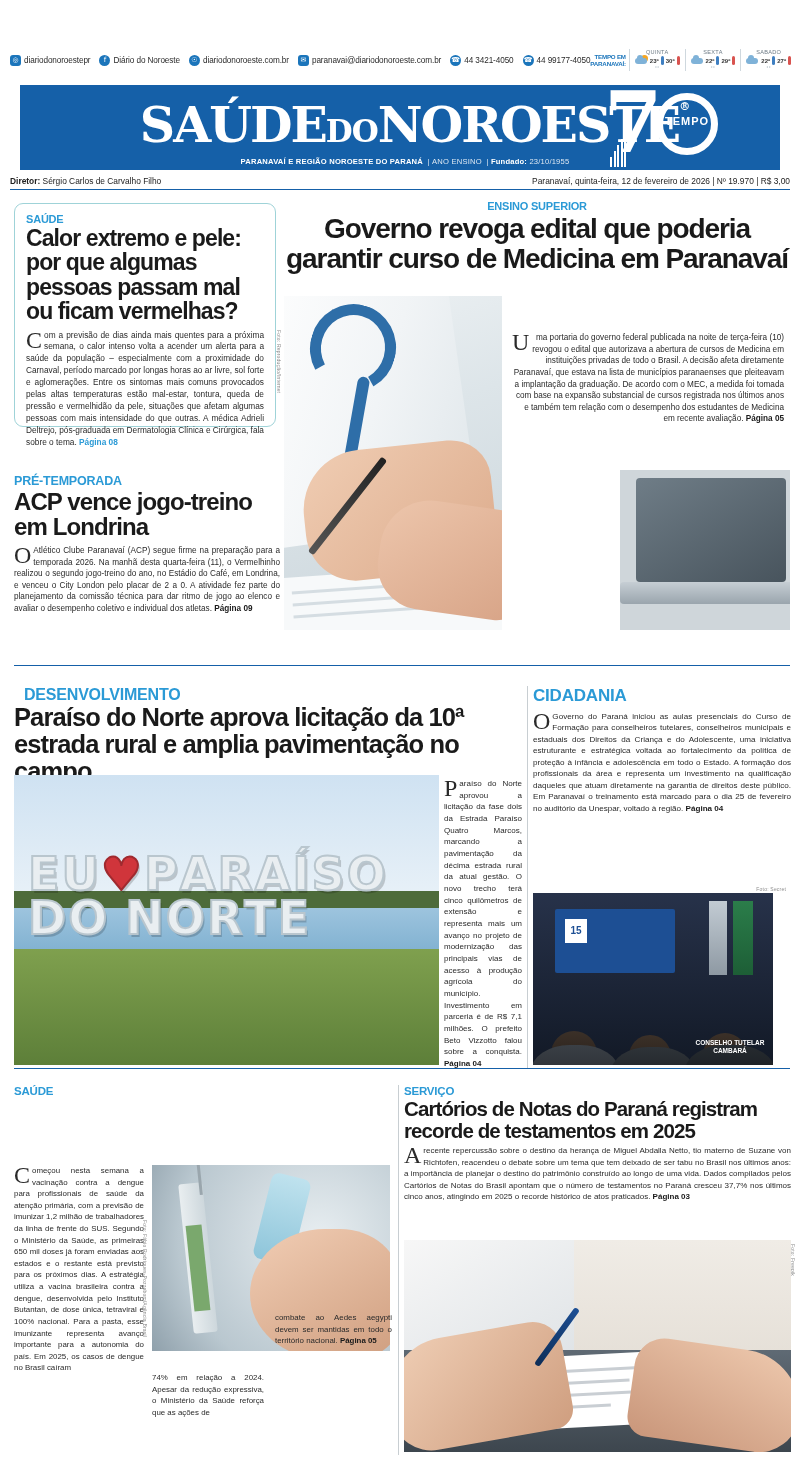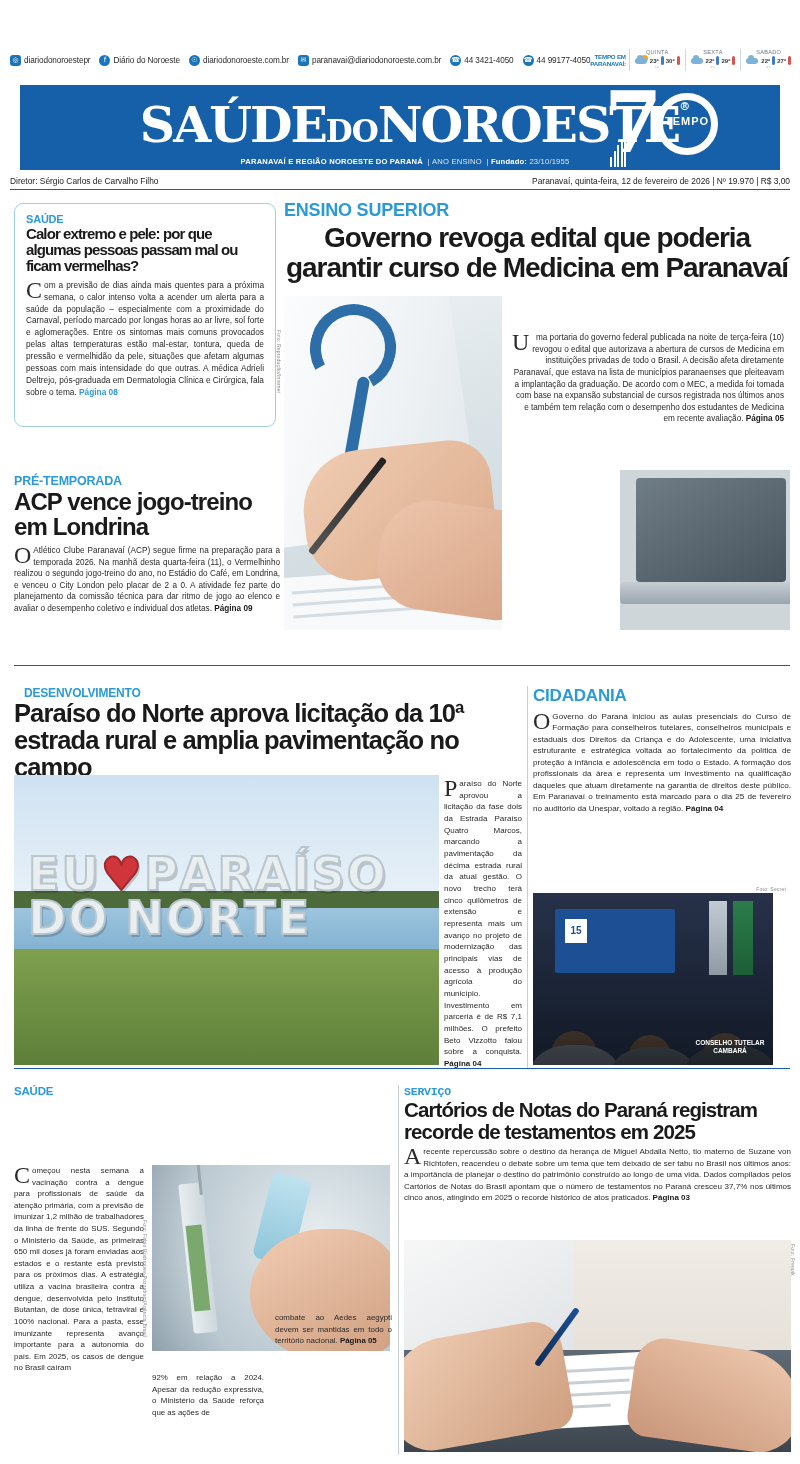--- a/index.html
+++ b/index.html
@@ -89,21 +89,21 @@
   .anniv .bars { position:absolute; left:8px; bottom:8px; display:flex; gap:1.5px; align-items:flex-end; }
   .anniv .bars i { display:block; width:2px; background:#fff; }
 
   
   .infobar {
     position:absolute; left:10px; top:172px; width:780px; height:18px;
     display:flex; align-items:center; justify-content:space-between;
     border-bottom:1px solid #1560a8;
   }
   .infobar .left { font-size:8.4px; color:#222; }
-  .infobar .left b { font-weight:normal; }
+  .infobar .left b { font-weight:bold; }
   .infobar .right { font-size:8.4px; color:#222; }
 
   
   .kicker {
     color:#2b9ad6; font-size:11.5px; font-weight:bold;
     letter-spacing:-0.2px; text-transform:uppercase;
     font-family:"Liberation Sans", sans-serif;
   }
   .headline {
     font-family:"Liberation Sans", sans-serif; font-weight:bold;
@@ -123,21 +123,21 @@
     letter-spacing:.2px; white-space:nowrap;
   }
   .credit.h { writing-mode:horizontal-tb; }
 
   
   .box-saude {
     position:absolute; left:14px; top:203px; width:262px; height:224px;
     border:1px solid #9fd3d8; border-radius:9px; padding:9px 11px 6px 11px;
   }
   .box-saude .kicker { font-size:11px; }
-  .box-saude .headline { font-size:15px; margin-top:1px; }
+  .box-saude .headline { font-size:23px; margin-top:1px; }
   .box-saude .body-text { margin-top:6px; font-size:8.3px; line-height:1.44; }
   .box-saude .pg { color:#2b9ad6; }
 
   
   .photo { position:absolute; overflow:hidden; background:#cfd6da; }
 
   
   .hero-photo { left:284px; top:296px; width:218px; height:334px; }
   .hero-photo .bg { position:absolute; inset:0; background:
      linear-gradient(160deg,#eef2f4 0%, #dde5e9 40%, #c9d4da 100%); }
@@ -360,21 +360,21 @@
     <div class="right">Paranavaí, quinta-feira, 12 de fevereiro de 2026  |  Nº 19.970  |  R$ 3,00</div>
   </div>
 
   <div class="box-saude">
     <div class="kicker">SAÚDE</div>
     <div class="headline">Calor extremo e pele: por que algumas pessoas passam mal ou ficam vermelhas?</div>
     <div class="body-text dropcap"><span>Com a previsão de dias ainda mais quentes para a próxima semana, o calor intenso volta a acender um alerta para a saúde da população – especialmente com a proximidade do Carnaval, período marcado por longas horas ao ar livre, sol forte e aglomerações. Entre os sintomas mais comuns provocados pelas altas temperaturas estão mal-estar, tontura, queda de pressão e vermelhidão da pele, situações que afetam algumas pessoas com mais intensidade do que outras. A médica Adrieli Deltrejo, pós-graduada em Dermatologia Clínica e Cirúrgica, fala sobre o tema. </span><span class="pg">Página 08</span></div>
   </div>
 
   <div style="position:absolute;left:284px;top:200px;width:506px;">
-    <div class="kicker" style="text-align:left;font-size:18px;">ENSINO SUPERIOR</div>
+    <div class="kicker" style="text-align:center;font-size:11px;">ENSINO SUPERIOR</div>
     <div class="headline" style="text-align:center;font-size:28px;margin-top:2px;letter-spacing:-1.1px;">Governo revoga edital que poderia garantir curso de Medicina em Paranavaí</div>
   </div>
 
   <div class="photo hero-photo">
     <div class="bg"></div>
       <div class="coat"></div>
     <div class="steth"></div>
     <div class="stethtube"></div>
     <div class="paper">
         <i style="top:14px"></i>
@@ -398,21 +398,21 @@
 
   <div style="position:absolute;left:14px;top:474px;width:266px;">
     <div class="kicker" style="font-size:12.5px;">PRÉ-TEMPORADA</div>
     <div class="headline" style="font-size:24px;margin-top:1px;">ACP vence jogo-treino em Londrina</div>
     <div class="body-text dropcap" style="margin-top:5px;"><span>O Atlético Clube Paranavaí (ACP) segue firme na preparação para a temporada 2026. Na manhã desta quarta-feira (11), o Vermelhinho realizou o segundo jogo-treino do ano, no Estádio do Café, em Londrina, e venceu o City London pelo placar de 2 a 0. A atividade fez parte do planejamento da comissão técnica para dar ritmo de jogo ao elenco e avaliar o desempenho coletivo e individual dos atletas. </span><span class="pg">Página 09</span></div>
   </div>
 
   <div class="hrule" style="left:14px;top:665px;width:776px;"></div>
 
   <div style="position:absolute;left:14px;top:686px;width:510px;">
-    <div class="kicker" style="font-size:12px;padding-left:10px;">DESENVOLVIMENTO</div>
+    <div class="kicker" style="font-size:16px;padding-left:10px;">DESENVOLVIMENTO</div>
     <div class="headline" style="font-size:25.5px;margin-top:0;">Paraíso do Norte aprova licitação da 10ª estrada rural e amplia pavimentação no campo</div>
   </div>
 
   <div class="photo par-photo">
     <div class="sky"></div>
       <div class="treeline"></div>
       <div class="lake"></div>
       <div class="grass"></div>
     <div class="par-letters">
       <span>E</span>
@@ -480,30 +480,30 @@
     <div class="bg"></div>
       <div class="cap"></div>
       <div class="syr"></div>
       <div class="liq"></div>
     <div class="needle"></div>
       <div class="fingers"></div>
   </div>
   <div class="credit" style="position:absolute;left:142px;top:1220px;">Foto: Fábio Rodrigues-Pozzebom/Agência Brasil</div>
 
   <div style="position:absolute;left:152px;top:1372px;width:112px;">
-    <div class="body-text" style="font-size:7.9px;line-height:1.47;">92% em relação a 2024. Apesar da redução expressiva, o Ministério da Saúde reforça que as ações de</div>
+    <div class="body-text" style="font-size:7.9px;line-height:1.47;">74% em relação a 2024. Apesar da redução expressiva, o Ministério da Saúde reforça que as ações de</div>
   </div>
   <div style="position:absolute;left:275px;top:1312px;width:117px;">
     <div class="body-text" style="font-size:7.9px;line-height:1.47;"><span>combate ao Aedes aegypti devem ser mantidas em todo o território nacional. </span><span class="pg">Página 05</span></div>
   </div>
 
   <div class="vrule" style="left:398px;top:1085px;height:370px;"></div>
 
   <div style="position:absolute;left:404px;top:1085px;width:387px;">
-    <div class="kicker" style="font-size:11.5px;font-family:Liberation Mono, monospace;">SERVIÇO</div>
+    <div class="kicker" style="font-size:11.5px;">SERVIÇO</div>
     <div class="headline" style="font-size:20.5px;margin-top:1px;">Cartórios de Notas do Paraná registram recorde de testamentos em 2025</div>
     <div class="body-text dropcap" style="margin-top:4px;font-size:8px;"><span>A recente repercussão sobre o destino da herança de Miguel Abdalla Netto, tio materno de Suzane von Richtofen, reacendeu o debate sobre um tema que tem deixado de ser tabu no Brasil nos últimos anos: a importância de planejar o destino do patrimônio construído ao longo de uma vida. Dados compilados pelos Cartórios de Notas do Brasil apontam que o número de testamentos no Paraná cresceu 37,7% nos últimos cinco anos, atingindo em 2025 o recorde histórico de atos praticados. </span><span class="pg">Página 03</span></div>
   </div>
 
   <div class="credit" style="position:absolute;right:4px;top:1244px;">Foto: Freepik</div>
 
   <div class="photo car-photo">
     <div class="bg"></div>
       <div class="shirt"></div>
       <div class="desk"></div>

